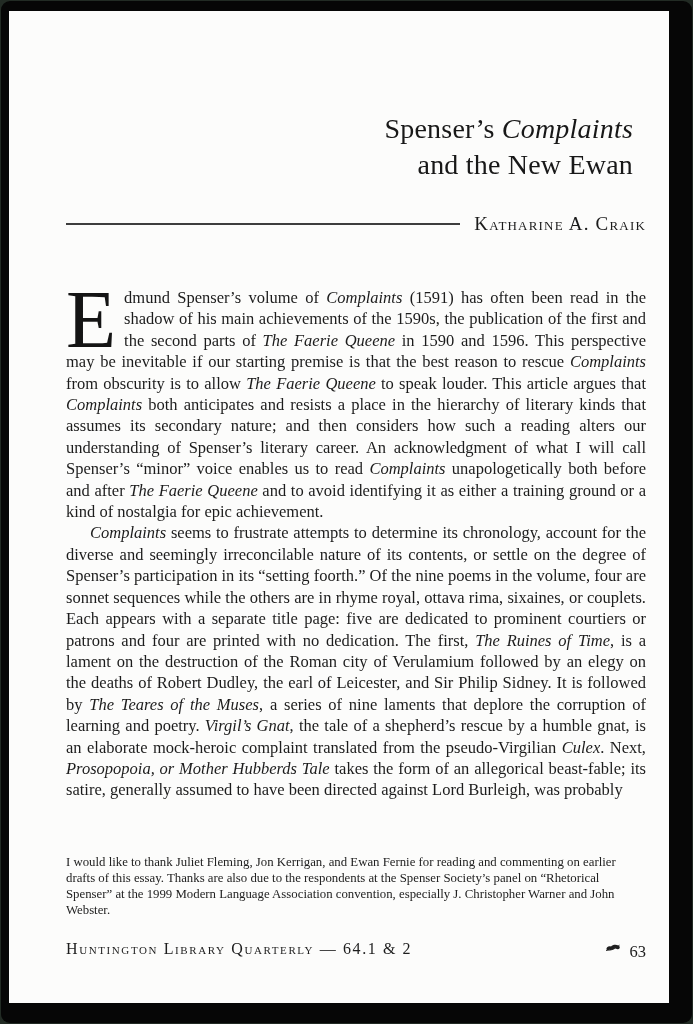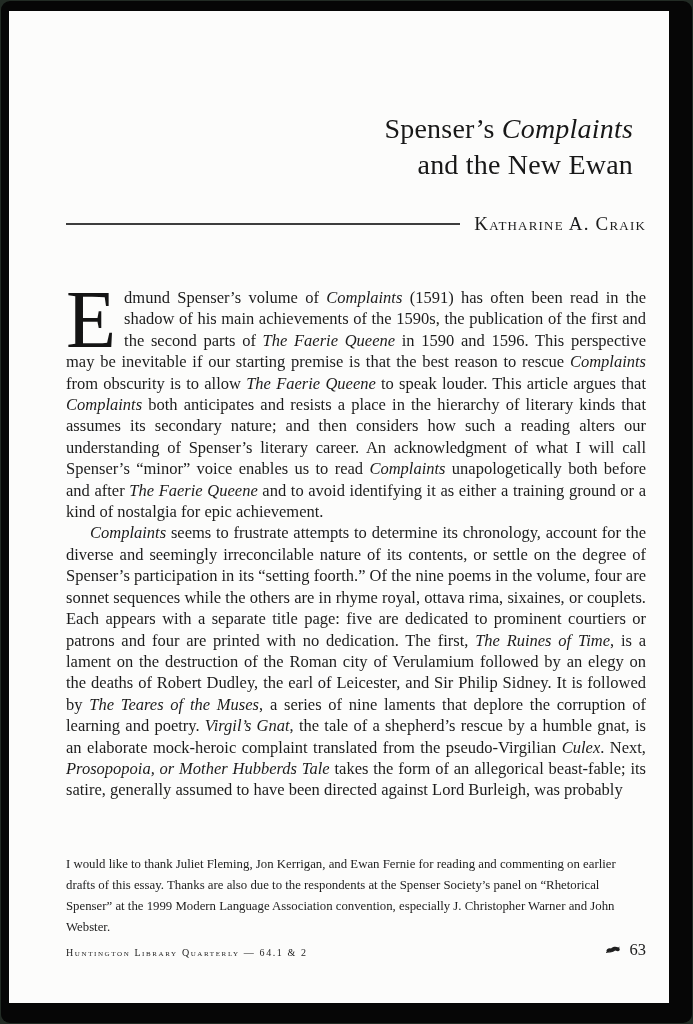--- a/index.html
+++ b/index.html
@@ -60,40 +60,40 @@
   .dropcap{
     float:left;
     font-size:82px;
     line-height:62px;
     padding:2px 8px 0 0;
     color:#141414;
   }
   .footnote{
     position:absolute;left:57px;top:843px;width:556px;
     font-size:12.8px;
-    line-height:21px;
+    line-height:16px;
     text-align:left;
     color:#222;
   }
   .footer-row{
     position:absolute;left:57px;top:929px;width:580px;
     display:flex;
     justify-content:space-between;
     align-items:baseline;
   }
   .journal-line{
     font-variant:small-caps;
-    font-size:10px;
+    font-size:16px;
     letter-spacing:1.6px;
     color:#1d1d1d;
     white-space:nowrap;
   }
   .page-num-group{
     display:flex;
-    align-items:center;
+    align-items:flex-start;
     gap:9px;
   }
   .ornament{width:16px;height:12px;display:inline-block;}
   .page-number{font-size:16.5px;color:#1b1b1b;}
   i{font-style:italic;}
 </style>
 </head>
 <body>
 
 <div class="scan-frame">

